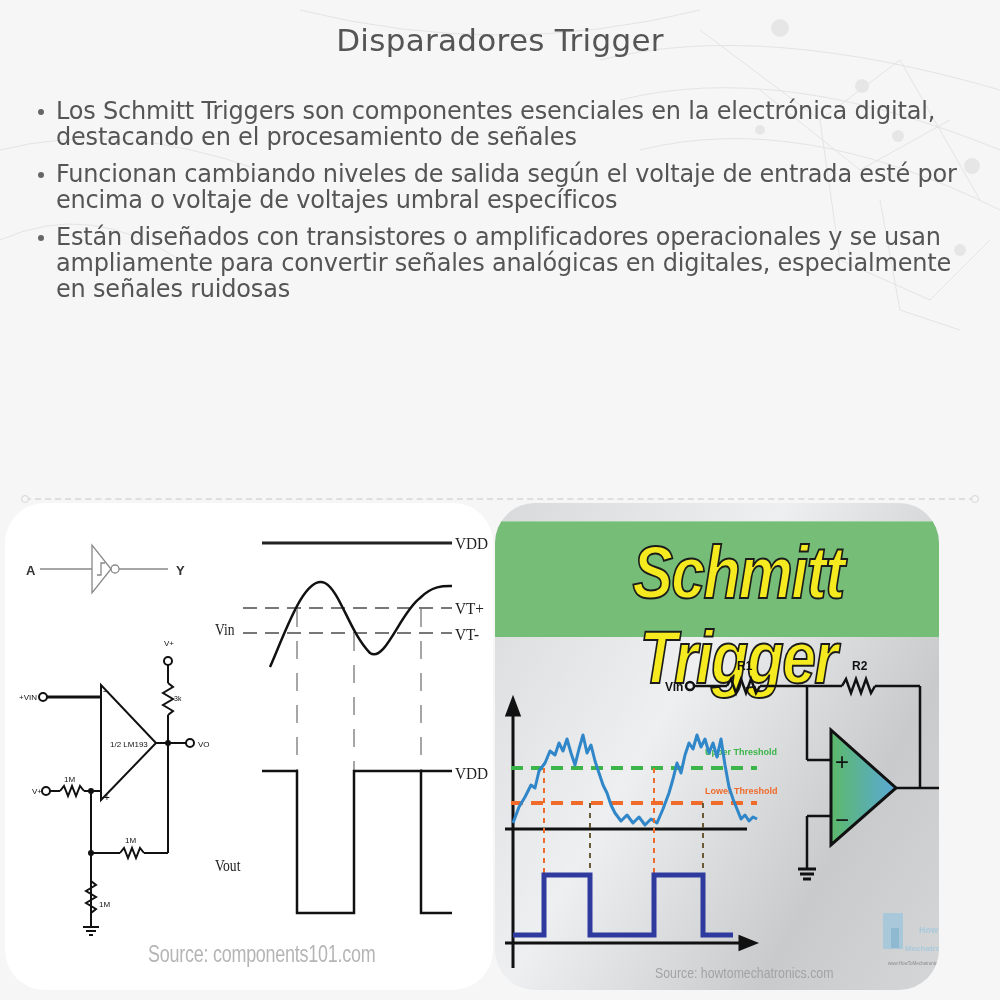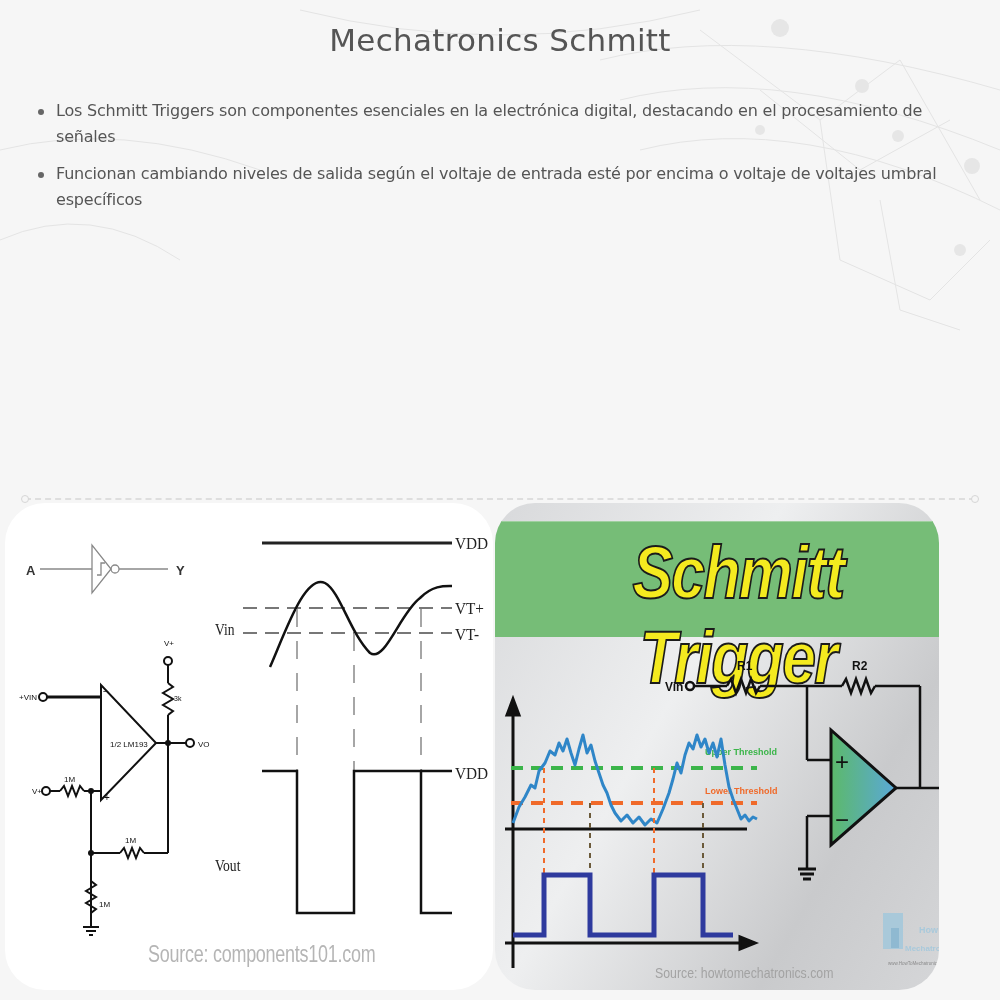--- a/index.html
+++ b/index.html
@@ -10,21 +10,21 @@
       font-family: "DejaVu Sans", "Liberation Sans", sans-serif;
       color: #555555;
     }
     .bg-net { position: absolute; left: 0; top: 0; width: 1000px; height: 500px; pointer-events: none; }
     .title {
       position: absolute; left: 0; top: 22px; width: 1000px;
       text-align: center; font-size: 31px; color: #555; letter-spacing: 0.3px; font-weight: normal;
     }
     .bullets { position: absolute; left: 34px; top: 98px; width: 950px; list-style: none; }
     .bullets li {
-      position: relative; padding-left: 22px; font-size: 16px; line-height: 26px;
+      position: relative; padding-left: 22px; font-size: 24px; line-height: 26px;
       color: #555; margin-bottom: 11px; letter-spacing: -0.2px;
     }
     .bullets li .dot {
       position: absolute; left: 4px; top: 11px; width: 6px; height: 6px; border-radius: 50%; background: #666;
     }
     .divider {
       position: absolute; left: 25px; top: 498px; width: 950px; height: 0;
       border-top: 2px dashed #dedede;
     }
     .divider::before, .divider::after {
@@ -78,25 +78,26 @@
   <g fill="#e6e6e6">
     <circle cx="780" cy="28" r="9"></circle>
       <circle cx="862" cy="86" r="7"></circle>
       <circle cx="898" cy="136" r="6"></circle>
     <circle cx="972" cy="166" r="8"></circle>
       <circle cx="960" cy="250" r="6"></circle>
       <circle cx="760" cy="130" r="5"></circle>
   </g>
 </svg>
 
-<h1 class="title">Mechatronics Schmitt</h1>
+<h1 class="title">Disparadores Trigger</h1>
 
 <ul class="bullets">
   <li><span class="dot"></span><span>Los Schmitt Triggers son componentes esenciales en la electrónica digital, destacando en el procesamiento de señales</span></li>
   <li><span class="dot"></span><span>Funcionan cambiando niveles de salida según el voltaje de entrada esté por encima o voltaje de voltajes umbral específicos</span></li>
+  <li><span class="dot"></span><span>Están diseñados con transistores o amplificadores operacionales y se usan ampliamente para convertir señales analógicas en digitales, especialmente en señales ruidosas</span></li>
 </ul>
 
 <div class="divider"></div>
 
 <div class="panel-left">
   <svg width="488" height="487" viewBox="0 0 488 487">
 
     <g stroke="#888" stroke-width="1.3" fill="none">
       <line x1="35" y1="66" x2="87" y2="66"></line>
       <polygon points="87,42 87,90 106,66"></polygon>

